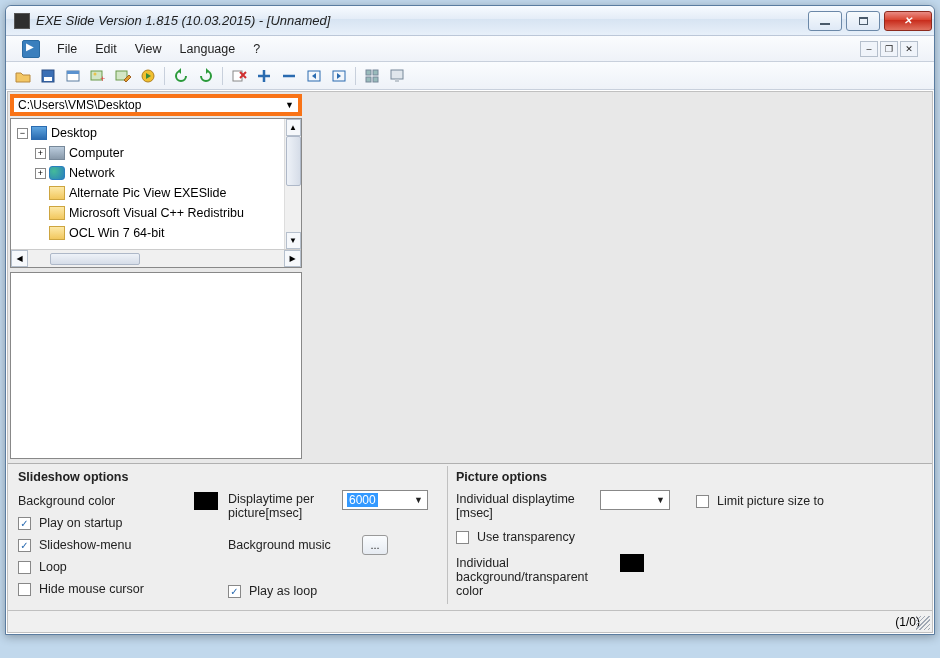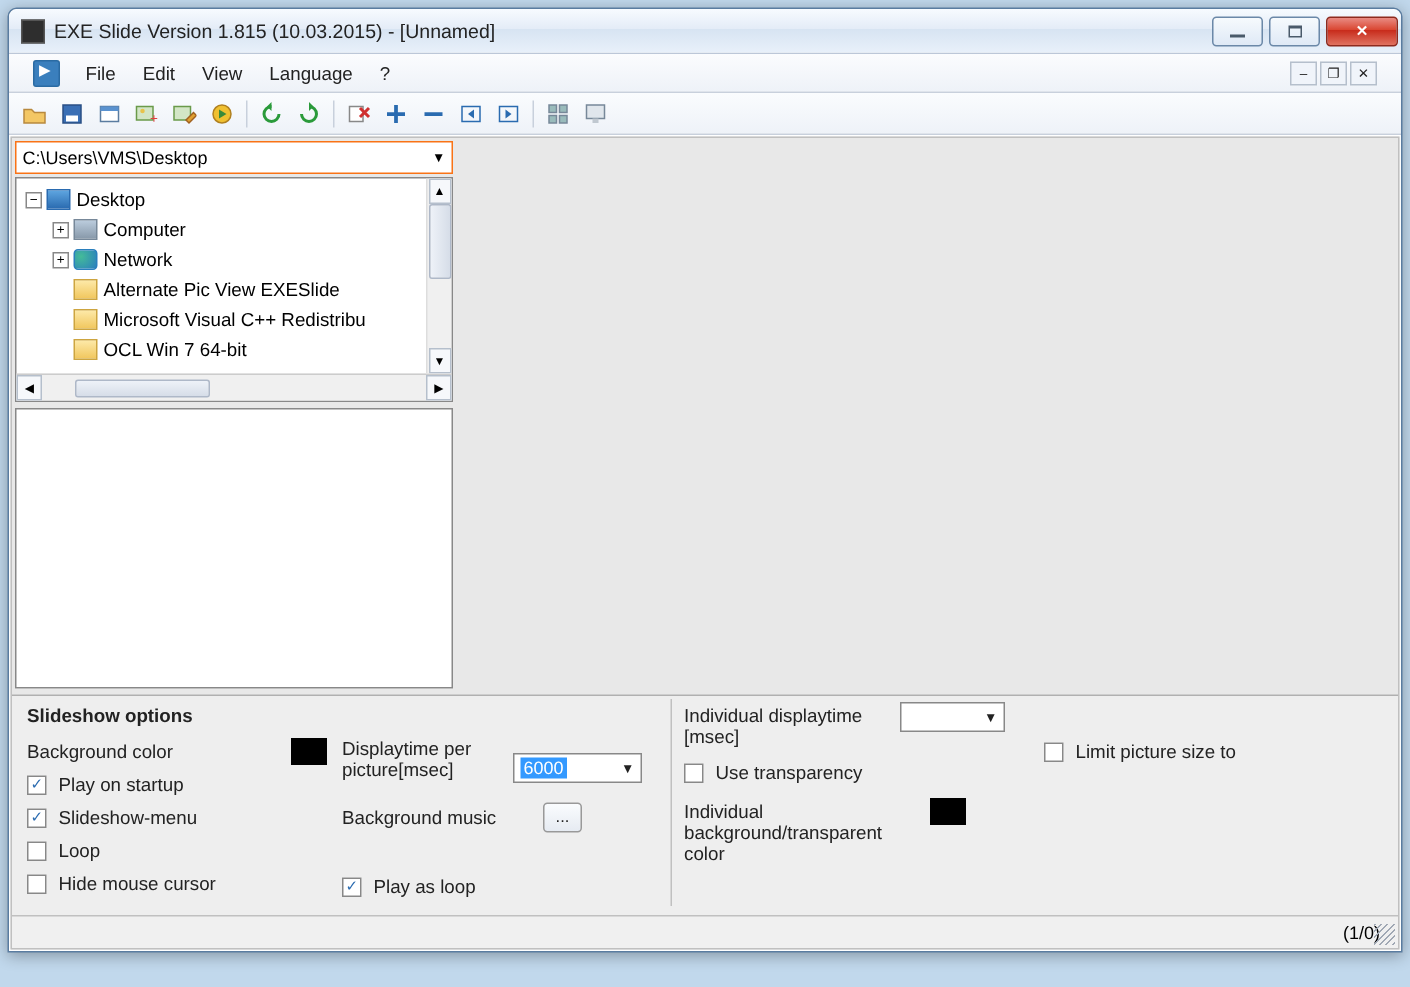--- a/index.html
+++ b/index.html
@@ -9,21 +9,21 @@
   position: absolute; left: 5px; top: 5px; width: 930px; height: 630px;
   background: #fff; border: 1px solid #5a7ca0; border-radius: 6px 6px 0 0;
   box-shadow: 0 2px 10px rgba(0,0,0,0.3);
   display: flex; flex-direction: column;
 }
 
 
 .titlebar {
   height: 30px; display: flex; align-items: center; padding: 0 2px 0 8px;
   background: linear-gradient(#f7fbff, #e4ecf7 45%, #d7e4f2 46%, #e8f0fa);
-  border-radius: 6px 6px 0 0; border-bottom: 1px solid #bcc7d8;
+  border-radius: 6px 6px 0 0; border-bottom: 1px solid #bcc7d8; font-style: italic;
 }
 .titlebar .app-icon { width:16px; height:16px; background:#2e2e2e; border:1px solid #555; margin-right:6px; }
 .titlebar .title { font-size: 13px; color:#222; flex:1; }
 .win-btns { display:flex; gap:0; margin-left:auto; }
 .win-btn { width:34px; height:20px; border:1px solid #6b88a8; border-radius:3px; margin-left:4px;
   background:linear-gradient(#f6fafd,#dfe9f6); display:flex; align-items:center; justify-content:center;
   font-size:10px; color:#333; cursor:pointer; }
 .win-btn.close { width:48px; background:linear-gradient(#e98b83,#d9442f 45%,#c82c1c 46%,#e07260); border-color:#8d2a1e; color:#fff; font-weight:bold; }
 .win-btn.max .sq { width:9px; height:8px; border:1px solid #4a5a6a; border-top-width:2px; }
 .win-btn.min .ln { width:10px; height:2px; background:#4a5a6a; margin-top:6px;}
@@ -41,21 +41,21 @@
 .toolbar { height:28px; background:linear-gradient(#fafcfe,#eef2f8); border-bottom:1px solid #c8d0dc;
   display:flex; align-items:center; padding:0 6px; gap:3px;}
 .tb-btn { width:22px; height:22px; display:flex; align-items:center; justify-content:center; cursor:pointer; border-radius:2px; }
 .tb-sep { width:1px; height:18px; background:#c8d0dc; margin:0 2px; }
 .ico { display:block; }
 
 
 .content { flex:1; display:flex; flex-direction:column; background:#e8e8e8; border:1px solid #c0c0c0; margin:1px;}
 .upper { flex:1; display:flex; }
 .left-pane { width:300px; display:flex; flex-direction:column; background:#e8e8e8; }
-.path-combo { height:22px; margin:2px 6px 2px 2px; border:1px solid #f97316; background:#fff; display:flex; align-items:center; padding:0 4px; font-size:12px; }
+.path-combo { height:22px; margin:2px 6px 2px 2px; border:4px solid #f97316; background:#fff; display:flex; align-items:center; padding:0 4px; font-size:12px; }
 .path-combo .arrow { margin-left:auto; font-size:9px; }
 .tree-box { margin:0 6px 4px 2px; border:1px solid #888; background:#fff; height:150px; display:flex; flex-direction:column; }
 .tree { flex:1; overflow:hidden; font-size:12.5px; padding:4px 2px; position:relative; }
 .tree-row { display:flex; align-items:center; height:20px; white-space:nowrap; }
 .tree-row .toggle { width:11px; height:11px; border:1px solid #888; background:#fff; display:flex; align-items:center; justify-content:center; font-size:9px; margin-right:3px; cursor:pointer; line-height:1;}
 .tree-row .spacer { display:inline-block; }
 .tree-row .ticon { width:16px; height:14px; margin-right:4px; }
 .ticon.desktop { background:linear-gradient(#5ea5e0,#2a6bb0); border:1px solid #2a6bb0; }
 .ticon.computer { background:linear-gradient(#bcd,#89a); border:1px solid #789; }
 .ticon.network { background:radial-gradient(circle at 4px 4px,#4b9,#2a7fbd); border:1px solid #2a7fbd; border-radius:3px;}
@@ -302,21 +302,21 @@
           <span>Loop</span>
         </div>
         <div class="opt-row">
           <span class="cbox"></span>
           <span>Hide mouse cursor</span>
         </div>
       </div>
 
       <div class="opt-col" style="width:215px">
         <div style="height:22px"></div>
-        <div class="opt-row" style="align-items:flex-end">
+        <div class="opt-row" style="align-items:flex-start">
           <span class="opt-label" style="width:110px">Displaytime per picture[msec]</span>
           <div class="combo" style="width:86px">
             <span class="sel">6000</span>
             <span class="arrow">▼</span>
           </div>
         </div>
         <div style="height:12px"></div>
         <div class="opt-row">
           <span class="opt-label" style="width:130px">Background music</span>
           <div class="btn-ellipsis">...</div>
@@ -324,20 +324,21 @@
         <div style="height:24px"></div>
         <div class="opt-row">
           <span class="cbox">✓</span>
           <span>Play as loop</span>
         </div>
       </div>
 
       <div class="vdiv"></div>
 
       <div class="opt-col" style="width:240px">
+        <div class="opt-title">Picture options</div>
         <div class="opt-row" style="align-items:flex-start">
           <span class="opt-label" style="width:140px">Individual displaytime [msec]</span>
           <div class="combo" style="width:70px">
             <span></span>
             <span class="arrow">▼</span>
           </div>
         </div>
         <div class="opt-row" style="margin-top:4px;">
           <span class="cbox"></span>
           <span>Use transparency</span>

